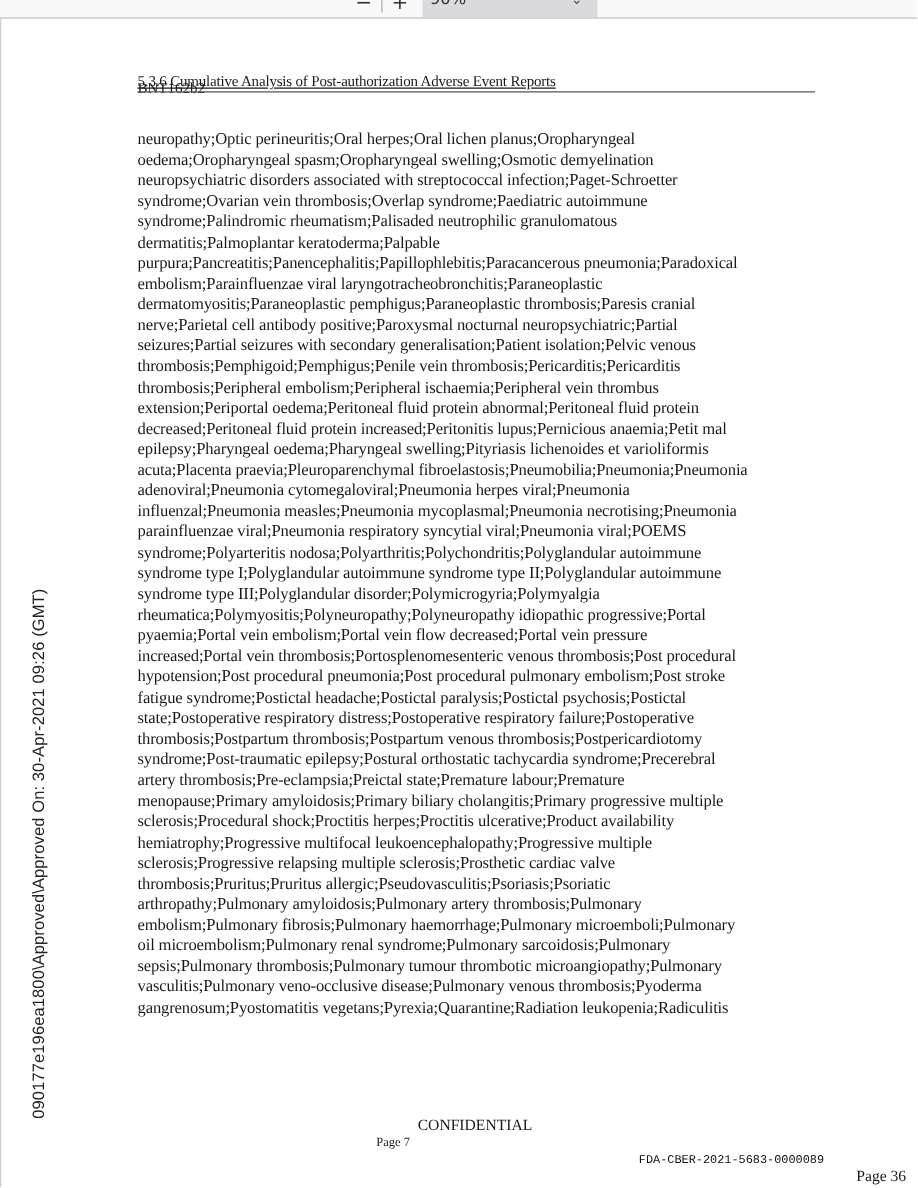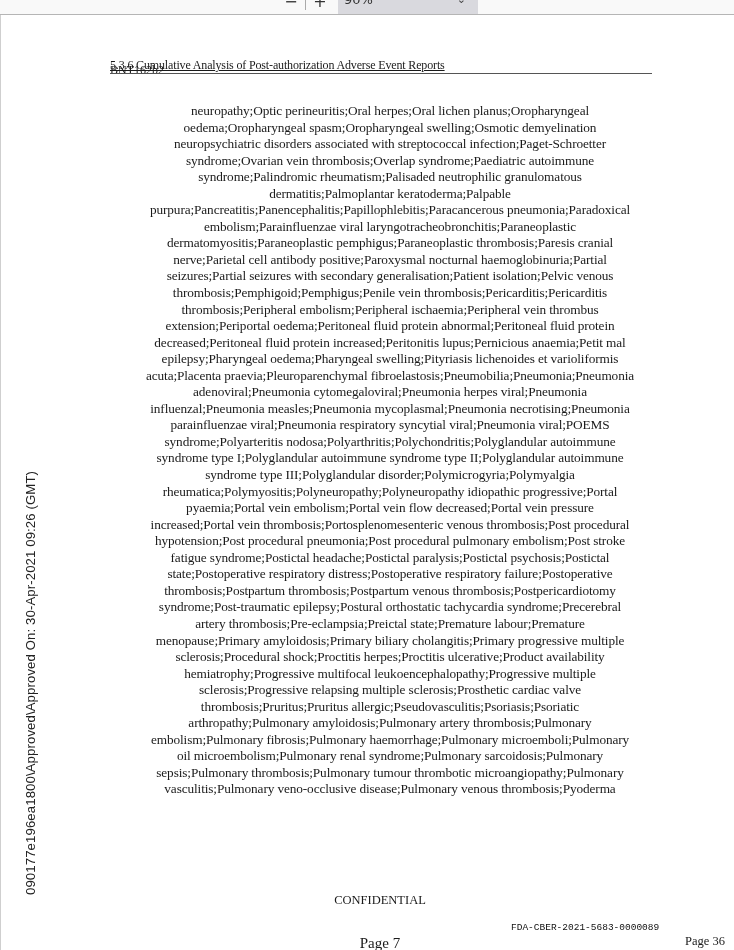--- a/index.html
+++ b/index.html
@@ -105,42 +105,41 @@
       left: 109px; top: 43px;
       font-size: 12px;
       line-height: 14px;
       letter-spacing: -0.15px;
       text-decoration: underline;
     }
     .body-lines {
       position: absolute;
       left: 109px; top: 88px;
       width: 560px;
-      text-align: center;
     }
     .body-line {
       font-size: 13.3px;
       line-height: 16.55px;
       white-space: nowrap;
       letter-spacing: -0.12px;
     }
     .footer-conf {
       position: absolute;
       left: 300px; top: 879px;
       width: 158px;
       text-align: center;
       font-size: 12.5px;
       line-height: 13px;
     }
     .footer-page {
       position: absolute;
-      left: 300px; top: 922px;
+      left: 300px; top: 893px;
       width: 158px;
-      text-align: center;
-      font-size: 15px;
+      text-align: left;
+      font-size: 10px;
       line-height: 13px;
     }
     .bates {
       position: absolute;
       left: 510px; top: 907px;
       font-family: Liberation Mono, monospace;
       font-size: 9.5px;
       color: #111;
     }
     .page-num {
@@ -176,21 +175,21 @@
   <div class="body-lines" id="body-lines">
       <div class="body-line">neuropathy;Optic perineuritis;Oral herpes;Oral lichen planus;Oropharyngeal</div>
       <div class="body-line">oedema;Oropharyngeal spasm;Oropharyngeal swelling;Osmotic demyelination</div>
       <div class="body-line">neuropsychiatric disorders associated with streptococcal infection;Paget-Schroetter</div>
       <div class="body-line">syndrome;Ovarian vein thrombosis;Overlap syndrome;Paediatric autoimmune</div>
       <div class="body-line">syndrome;Palindromic rheumatism;Palisaded neutrophilic granulomatous</div>
       <div class="body-line">dermatitis;Palmoplantar keratoderma;Palpable</div>
       <div class="body-line">purpura;Pancreatitis;Panencephalitis;Papillophlebitis;Paracancerous pneumonia;Paradoxical</div>
       <div class="body-line">embolism;Parainfluenzae viral laryngotracheobronchitis;Paraneoplastic</div>
       <div class="body-line">dermatomyositis;Paraneoplastic pemphigus;Paraneoplastic thrombosis;Paresis cranial</div>
-      <div class="body-line">nerve;Parietal cell antibody positive;Paroxysmal nocturnal haemoglobinuria;Partial</div>
+      <div class="body-line">nerve;Parietal cell antibody positive;Paroxysmal nocturnal neuropsychiatric;Partial</div>
       <div class="body-line">seizures;Partial seizures with secondary generalisation;Patient isolation;Pelvic venous</div>
       <div class="body-line">thrombosis;Pemphigoid;Pemphigus;Penile vein thrombosis;Pericarditis;Pericarditis</div>
       <div class="body-line">thrombosis;Peripheral embolism;Peripheral ischaemia;Peripheral vein thrombus</div>
       <div class="body-line">extension;Periportal oedema;Peritoneal fluid protein abnormal;Peritoneal fluid protein</div>
       <div class="body-line">decreased;Peritoneal fluid protein increased;Peritonitis lupus;Pernicious anaemia;Petit mal</div>
       <div class="body-line">epilepsy;Pharyngeal oedema;Pharyngeal swelling;Pityriasis lichenoides et varioliformis</div>
       <div class="body-line">acuta;Placenta praevia;Pleuroparenchymal fibroelastosis;Pneumobilia;Pneumonia;Pneumonia</div>
       <div class="body-line">adenoviral;Pneumonia cytomegaloviral;Pneumonia herpes viral;Pneumonia</div>
       <div class="body-line">influenzal;Pneumonia measles;Pneumonia mycoplasmal;Pneumonia necrotising;Pneumonia</div>
       <div class="body-line">parainfluenzae viral;Pneumonia respiratory syncytial viral;Pneumonia viral;POEMS</div>
@@ -209,19 +208,20 @@
       <div class="body-line">menopause;Primary amyloidosis;Primary biliary cholangitis;Primary progressive multiple</div>
       <div class="body-line">sclerosis;Procedural shock;Proctitis herpes;Proctitis ulcerative;Product availability</div>
       <div class="body-line">hemiatrophy;Progressive multifocal leukoencephalopathy;Progressive multiple</div>
       <div class="body-line">sclerosis;Progressive relapsing multiple sclerosis;Prosthetic cardiac valve</div>
       <div class="body-line">thrombosis;Pruritus;Pruritus allergic;Pseudovasculitis;Psoriasis;Psoriatic</div>
       <div class="body-line">arthropathy;Pulmonary amyloidosis;Pulmonary artery thrombosis;Pulmonary</div>
       <div class="body-line">embolism;Pulmonary fibrosis;Pulmonary haemorrhage;Pulmonary microemboli;Pulmonary</div>
       <div class="body-line">oil microembolism;Pulmonary renal syndrome;Pulmonary sarcoidosis;Pulmonary</div>
       <div class="body-line">sepsis;Pulmonary thrombosis;Pulmonary tumour thrombotic microangiopathy;Pulmonary</div>
       <div class="body-line">vasculitis;Pulmonary veno-occlusive disease;Pulmonary venous thrombosis;Pyoderma</div>
+      <div class="body-line">gangrenosum;Pyostomatitis vegetans;Pyrexia;Quarantine;Radiation leukopenia;Radiculitis</div>
     </div>
 
   <div class="footer-conf">CONFIDENTIAL</div>
   <div class="footer-page">Page 7</div>
   <div class="bates">FDA-CBER-2021-5683-0000089</div>
   <div class="page-num">Page 36</div>
 </div>
 
 </body></html>

